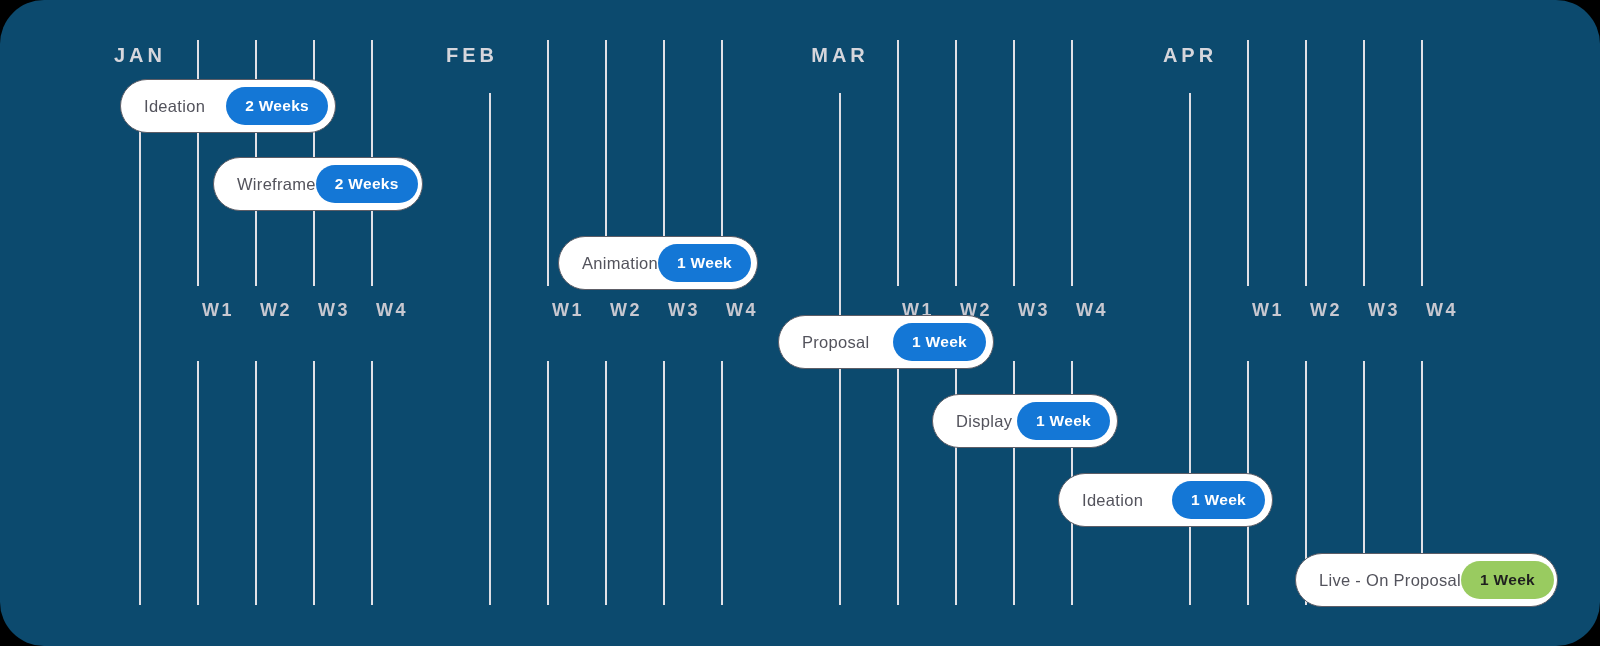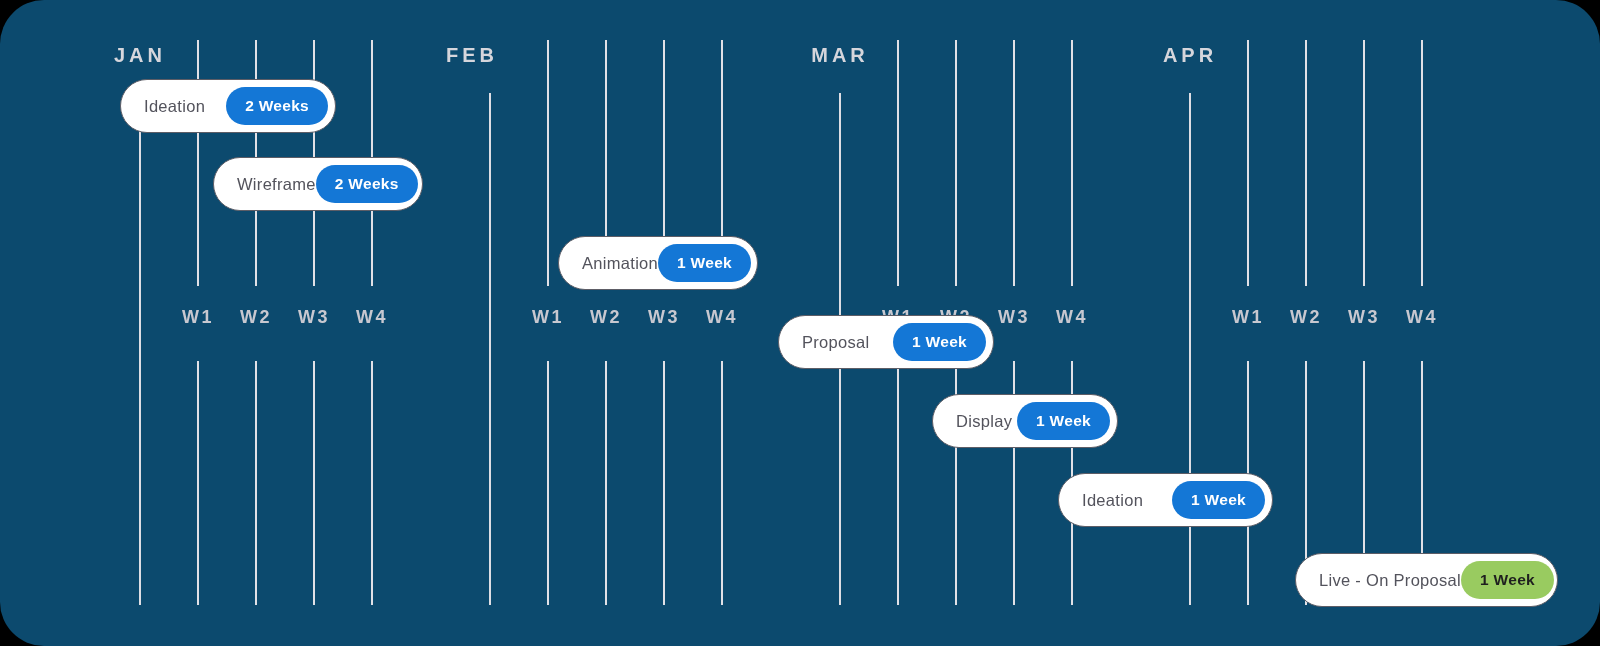--- a/index.html
+++ b/index.html
@@ -8,22 +8,22 @@
 
   
   .gline{position:absolute;width:2px;background:#e1e1e7;}
   .gline.month{top:93px;height:512px;background:#dedee4;}
   .gline.wtop{top:40px;height:246px;}
   .gline.wbot{top:361px;height:244px;}
 
   
   .mlabel{position:absolute;top:44px;transform:translateX(-50%);
           font-size:20px;font-weight:700;letter-spacing:4px;color:#d6d6dc;white-space:nowrap;}
-  .wlabel{position:absolute;top:307px;transform:translateX(-50%);
-          font-size:18px;font-weight:700;letter-spacing:2.5px;color:#c8c8d0;white-space:nowrap;}
+  .wlabel{position:absolute;top:300px;transform:translateX(-50%);
+          font-size:18px;font-weight:700;letter-spacing:2.5px;color:#c8c8d0;white-space:nowrap;margin-left:20px;}
 
   
   .pill{position:absolute;height:54px;background:#ffffff;border:1.5px solid #5d5d66;
         border-radius:28px;display:flex;align-items:center;justify-content:space-between;
         padding:0 7px 0 23px;box-sizing:border-box;white-space:nowrap;}
   .plabel{font-size:16.5px;color:#53535c;letter-spacing:0.3px;}
   .badge{height:38px;line-height:38px;border-radius:19px;padding:0 19px;
          font-size:15.5px;font-weight:600;letter-spacing:0.3px;}
   .badge.blue{background:#1477d6;color:#ffffff;}
   .badge.green{background:#99cb60;color:#1f1f1f;}

